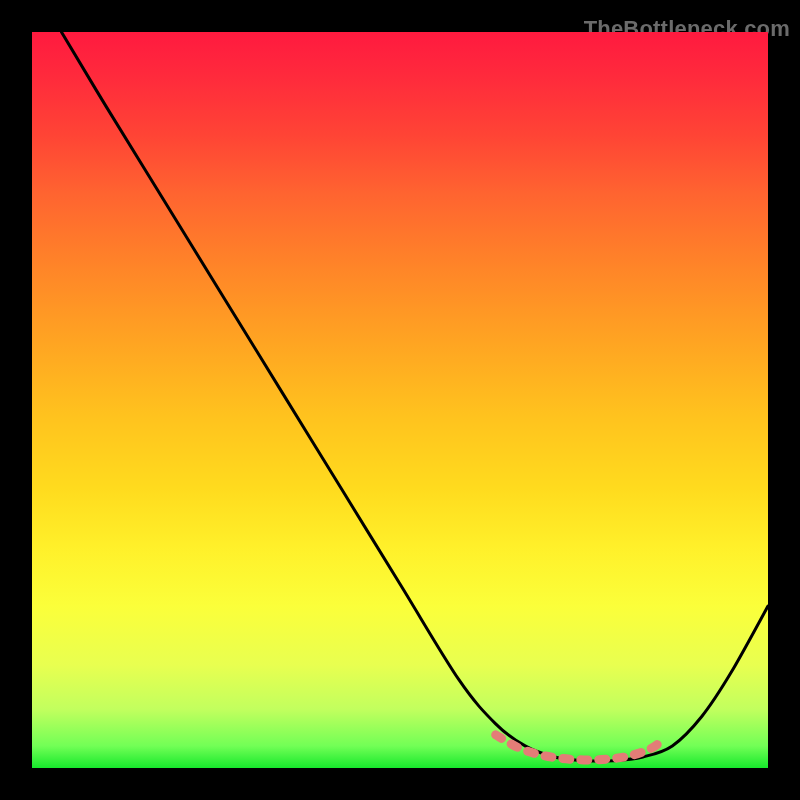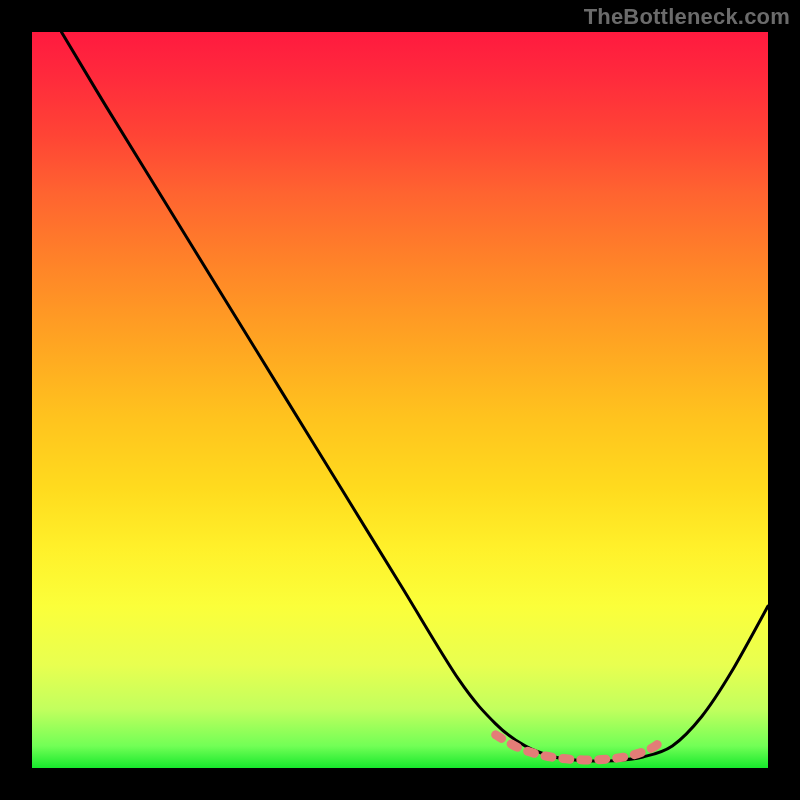--- a/index.html
+++ b/index.html
@@ -45,21 +45,21 @@
   }
   svg.curve {
     position: absolute;
     left: 0;
     top: 0;
     width: 736px;
     height: 736px;
   }
   .watermark {
     position: absolute;
-    top: 4px;
+    top: 16px;
     right: 10px;
     font-family: Arial, Helvetica, sans-serif;
     font-size: 22px;
     font-weight: bold;
     color: #6b6b6b;
     letter-spacing: 0.2px;
   }
 </style>
 </head>
 <body>

